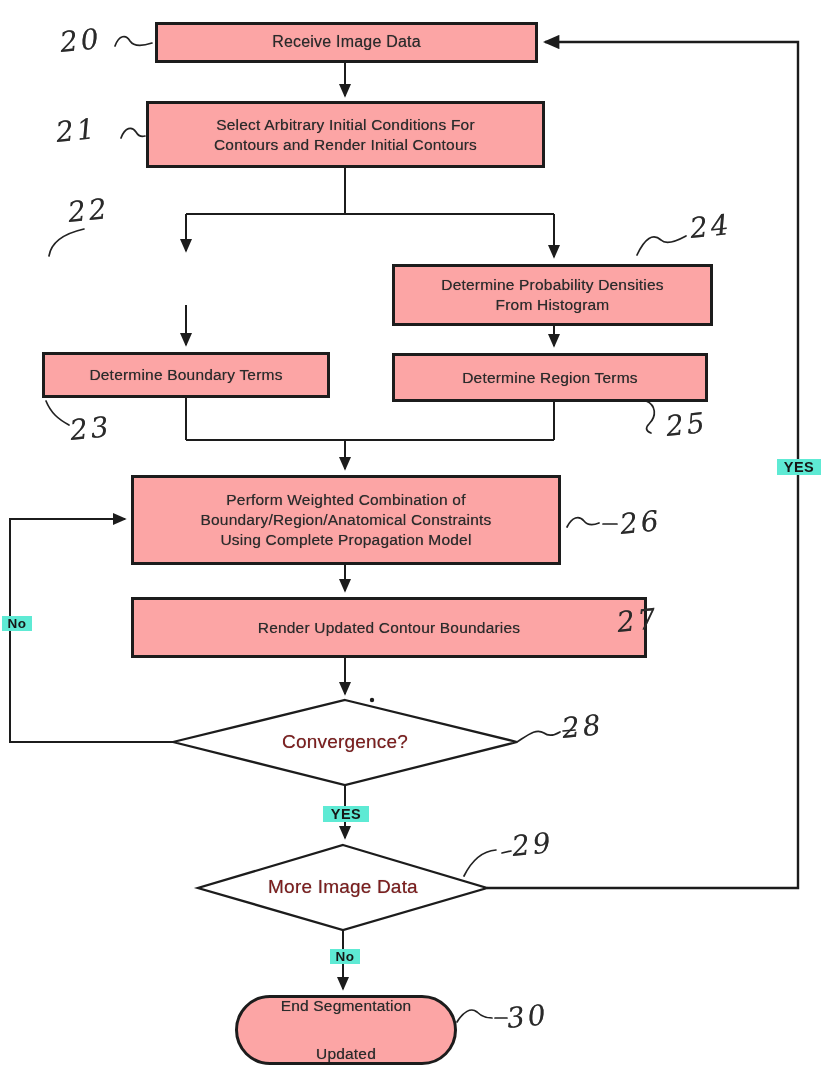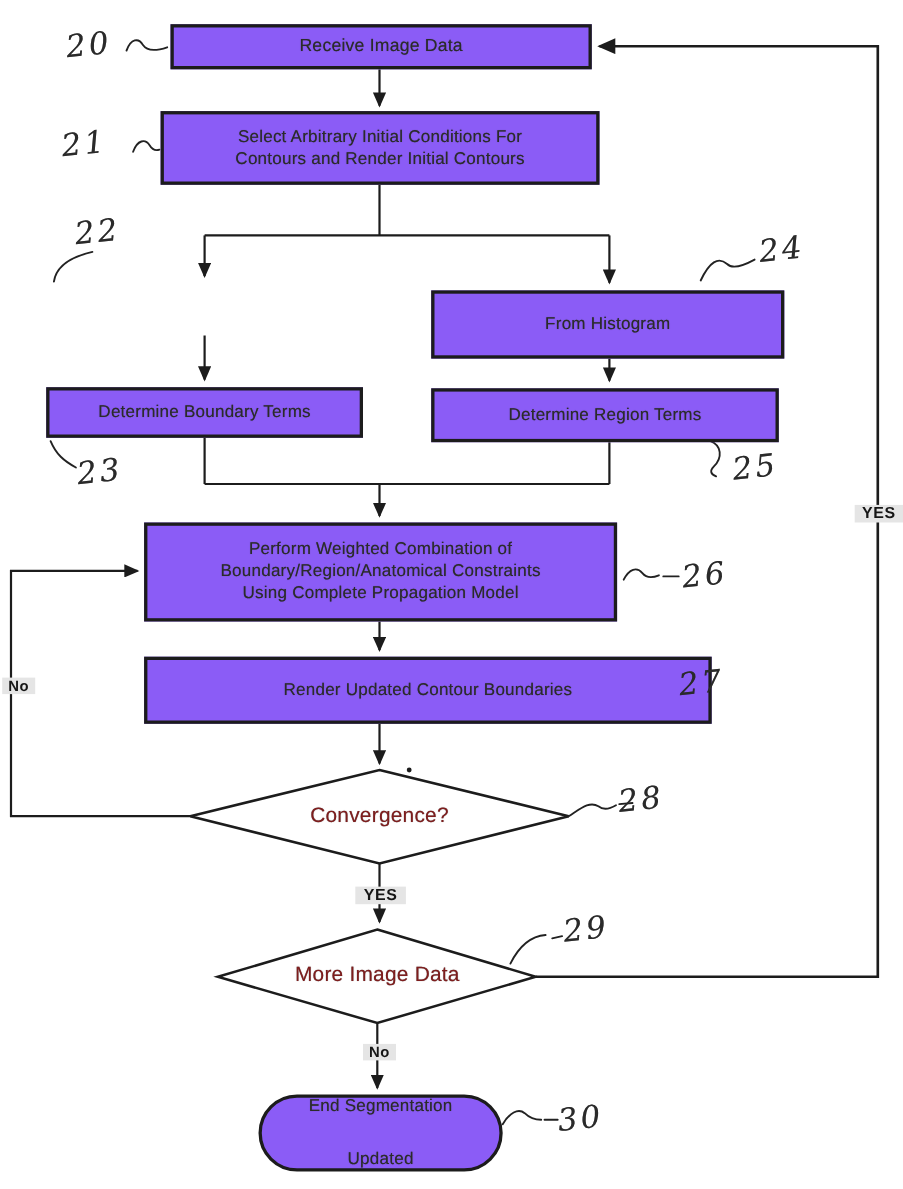--- a/index.html
+++ b/index.html
@@ -2,40 +2,40 @@
 <html><head>
 <meta charset="utf-8">
 <style>
   html,body{margin:0;padding:0;background:#fff;}
   #figure{
     position:relative;width:821px;height:1081px;background:#ffffff;
     font-family:"Liberation Sans", sans-serif;overflow:hidden;
   }
   #connector-layer{position:absolute;left:0;top:0;}
   .box{
-    position:absolute;box-sizing:border-box;background:#8b5cf6;
+    position:absolute;box-sizing:border-box;background:#fca5a5;
     border:3px solid #1c1c1c;
     display:flex;flex-direction:column;align-items:center;justify-content:center;
     text-align:center;color:#2b2b2b;font-size:15.5px;line-height:1.28;
     letter-spacing:0.2px;text-shadow:0 0 0.7px rgba(45,45,45,0.65);
     z-index:2;
   }
   .stadium{border-radius:36px;gap:28px;}
   .dtext{
     position:absolute;text-align:center;color:#7f1d1d;font-size:19px;
     letter-spacing:0.2px;text-shadow:0 0 0.7px rgba(45,45,45,0.65);z-index:3;
   }
   .ref{
     position:absolute;font-family:"DejaVu Serif", serif;font-style:italic;
     font-size:28px;color:#2a2a2a;letter-spacing:3px;transform:rotate(-6deg);
     z-index:3;text-shadow:0 0 0.6px rgba(40,40,40,0.5);
   }
   .elabel{
     position:absolute;font-weight:bold;font-size:13.5px;color:#161616;
-    letter-spacing:0.5px;z-index:4;background:#e5e5e5;padding:0 2px;text-align:center;
+    letter-spacing:0.5px;z-index:4;background:#5eead4;padding:0 2px;text-align:center;
   }
 </style>
 </head>
 <body>
 
 <div id="figure">
 
   <svg id="connector-layer" width="821" height="1081" viewBox="0 0 821 1081">
     <defs>
       <marker id="ah" viewBox="0 0 8 7" refX="7" refY="3.5" markerWidth="7" markerHeight="6" orient="auto">
@@ -86,20 +86,21 @@
     <div>Receive Image Data</div>
   </div>
 
   <div class="box" style="left:146px;top:101px;width:399px;height:67px;">
     <div>Select Arbitrary Initial Conditions For</div>
     <div>Contours and Render Initial Contours</div>
   </div>
 
 
   <div class="box" style="left:392px;top:264px;width:321px;height:62px;">
+    <div>Determine Probability Densities</div>
     <div>From Histogram</div>
   </div>
 
   <div class="box" style="left:42px;top:352px;width:288px;height:46px;">
     <div>Determine Boundary Terms</div>
   </div>
 
   <div class="box" style="left:392px;top:353px;width:316px;height:49px;">
     <div>Determine Region Terms</div>
   </div>

